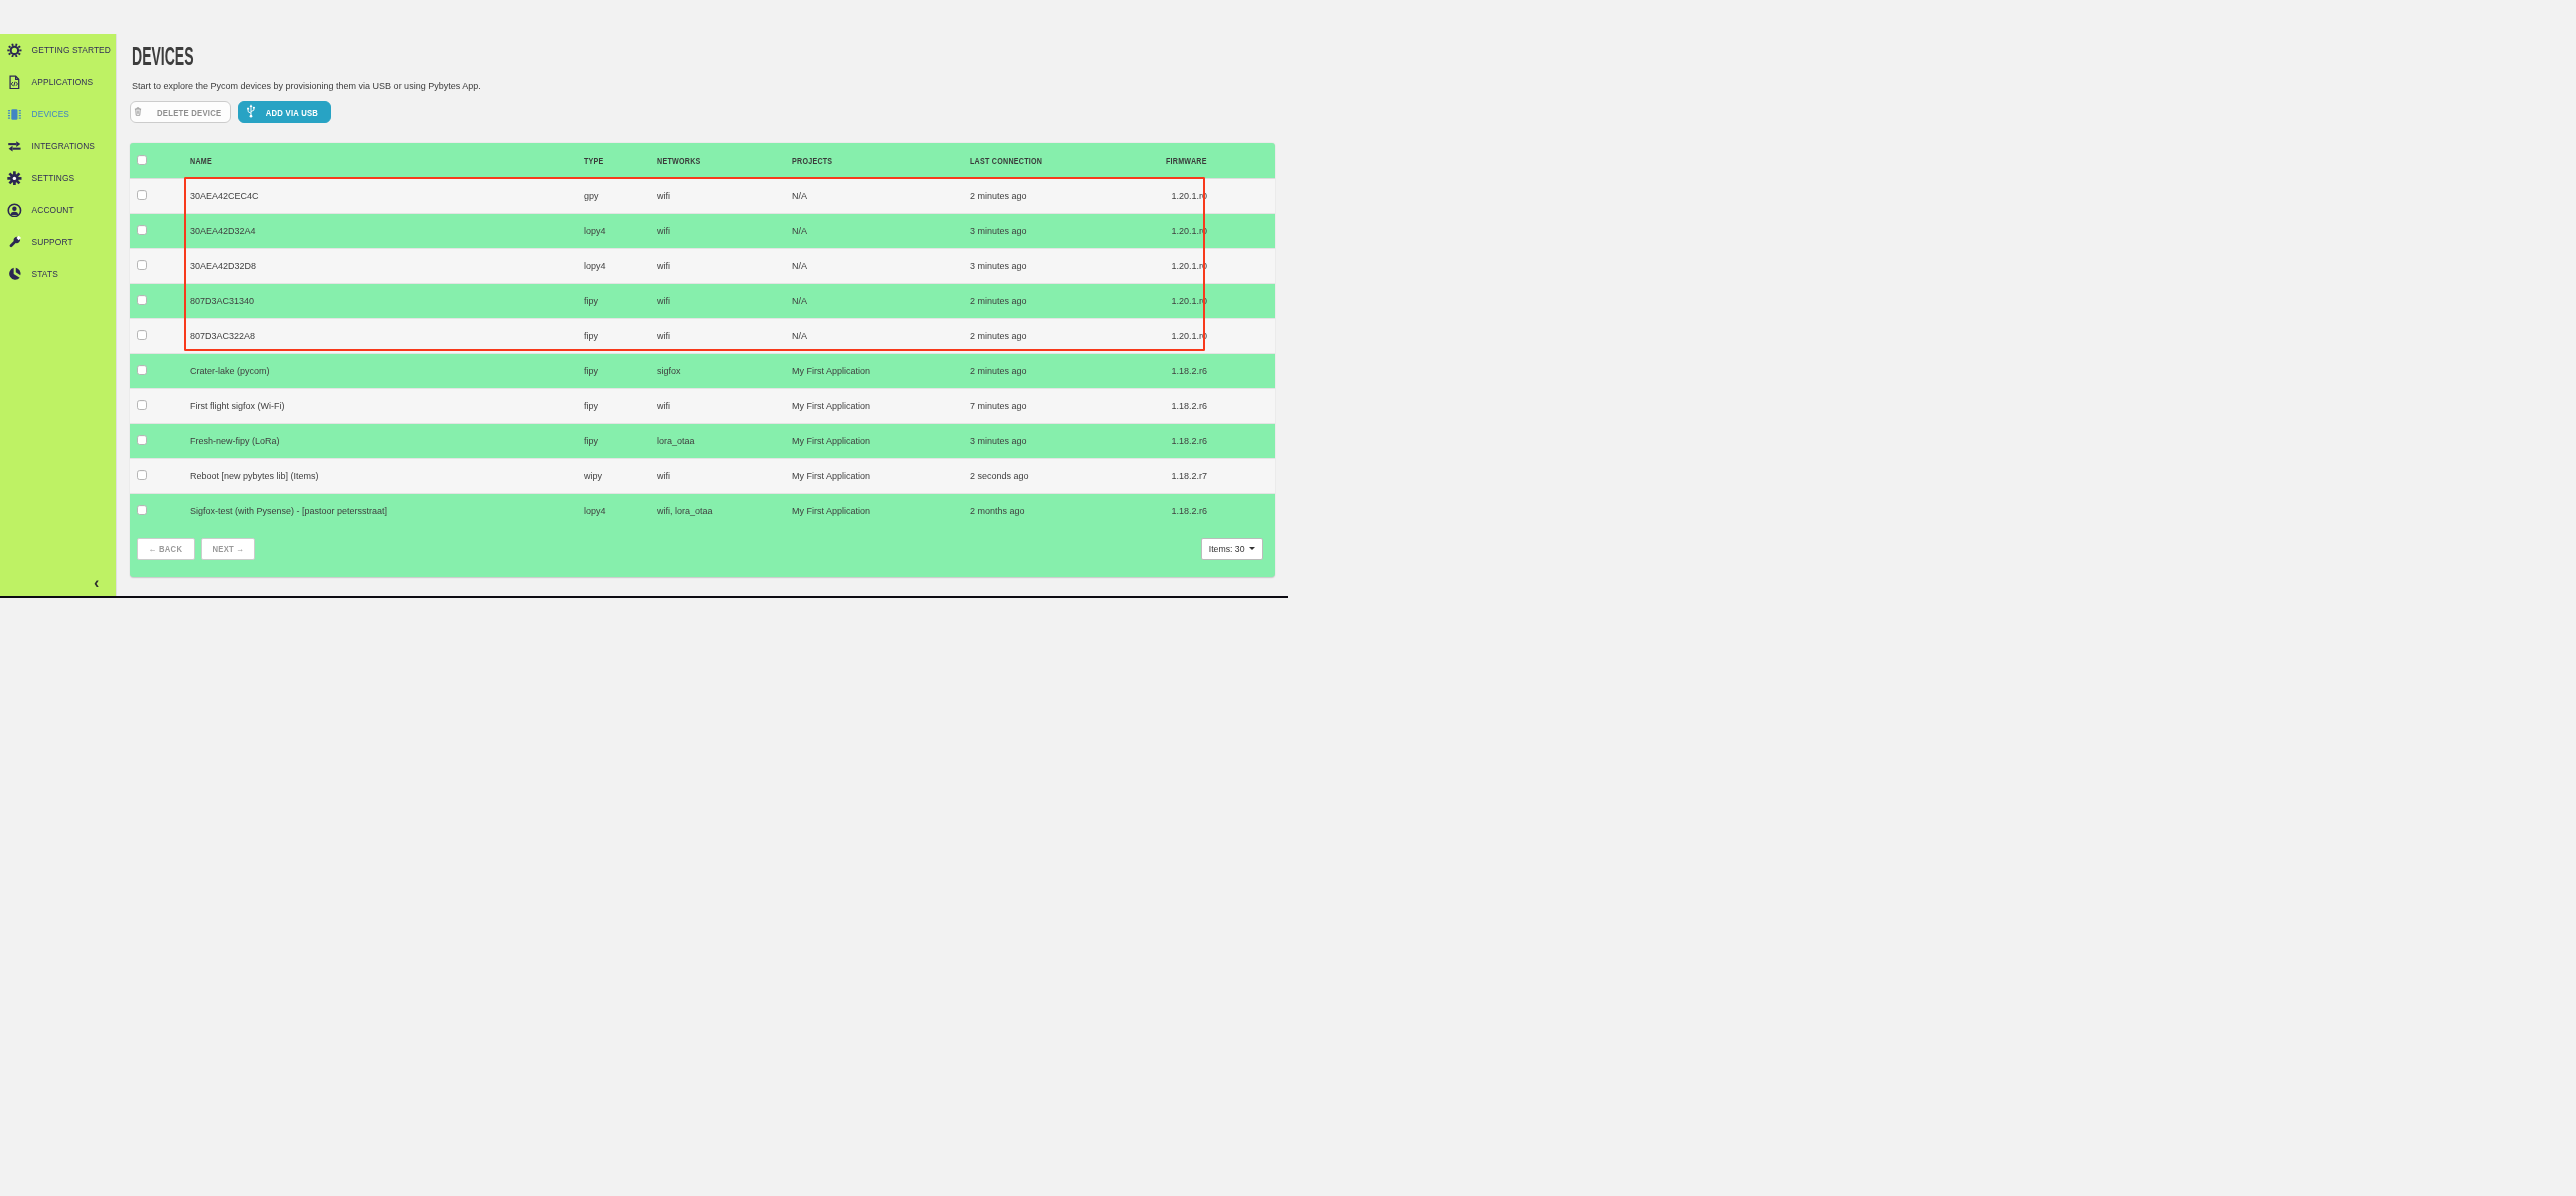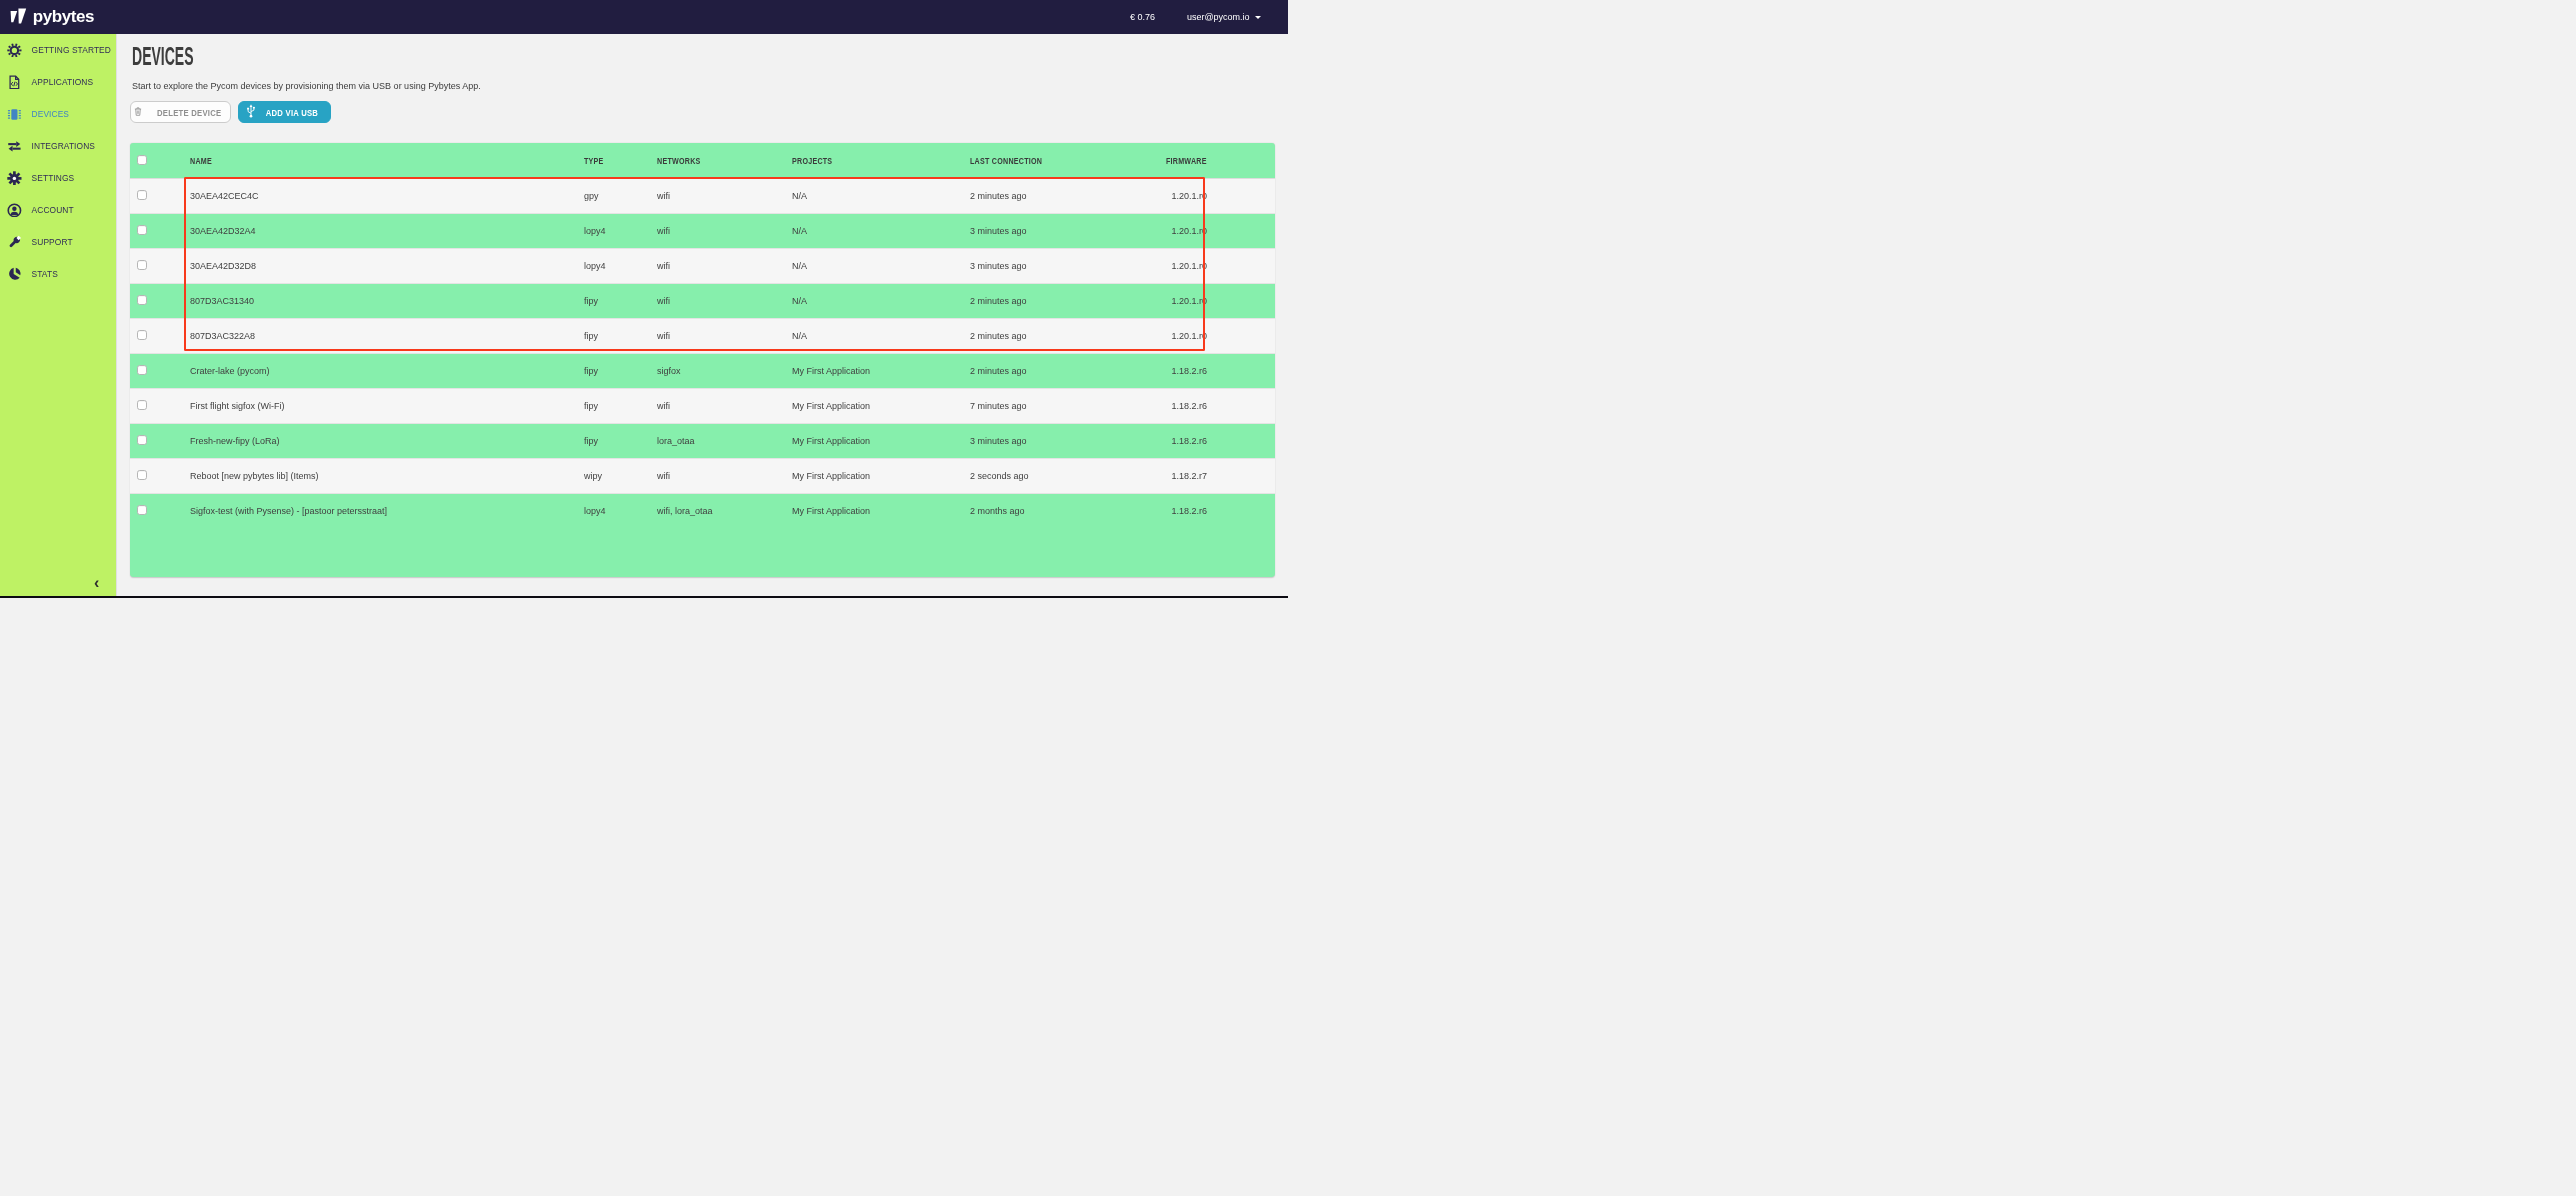--- a/index.html
+++ b/index.html
@@ -75,37 +75,20 @@
                color:#333333; font-size:8.7px; display:inline-flex; align-items:center; justify-content:center;
                gap:4.7px; cursor:pointer; }
 
   .bottom-strip { position:absolute; left:0; right:0; bottom:0; height:2px; background:#0c0b12; z-index:30; }
 </style>
 </head>
 <body>
 
 <div class="screen">
 
-  <header class="topbar">
-    <div class="logo">
-      <span class="icon">
-        <svg width="18" height="17.5" viewBox="0 0 30 26">
-          <polygon points="1,5 12,5 5.5,24 2,24" fill="#ffffff"></polygon>
-          <polygon points="14,1 27,1 18.5,26 14.5,26" fill="#ffffff"></polygon>
-        </svg>
-      </span>
-      <span class="logo-text">pybytes</span>
-    </div>
-    <div class="topbar-spacer"></div>
-    <span class="balance">€ 0.76</span>
-    <div class="user-menu">
-      <span>user@pycom.io</span>
-      <span class="caret-down"></span>
-    </div>
-  </header>
 
   <aside class="sidebar">
 
     <div class="side-item">
       <span class="icon">
         <svg width="14.8" height="14.8" viewBox="-12 -12 24 24">
           <circle r="6" fill="none" stroke="#2b2852" stroke-width="3.4"></circle>
           <g stroke="#2b2852" stroke-width="3">
             <line x1="7.8" y1="0" x2="11.5" y2="0"></line>
               <line x1="6.3" y1="4.6" x2="9.3" y2="6.8"></line>
@@ -375,17 +358,30 @@
     <div class="cell">wifi, lora_otaa</div>
     <div class="cell">My First Application</div>
     <div class="cell">2 months ago</div>
     <div class="cell fw">1.18.2.r6</div>
     <div class="cell"></div>
   </div>
 </div>
 
     <div class="annotation-box"></div>
 
+    <div class="pager">
+      <button class="pbtn back">
+        <span class="cond-b">← BACK</span>
+      </button>
+      <button class="pbtn next">
+        <span class="cond-b">NEXT →</span>
+      </button>
+      <div class="pager-spacer"></div>
+      <button class="items-btn">
+        <span>Items: 30</span>
+        <span class="caret-down dark"></span>
+      </button>
+    </div>
   </section>
 
   <div class="bottom-strip"></div>
 </div>
 
 
 </body></html>

